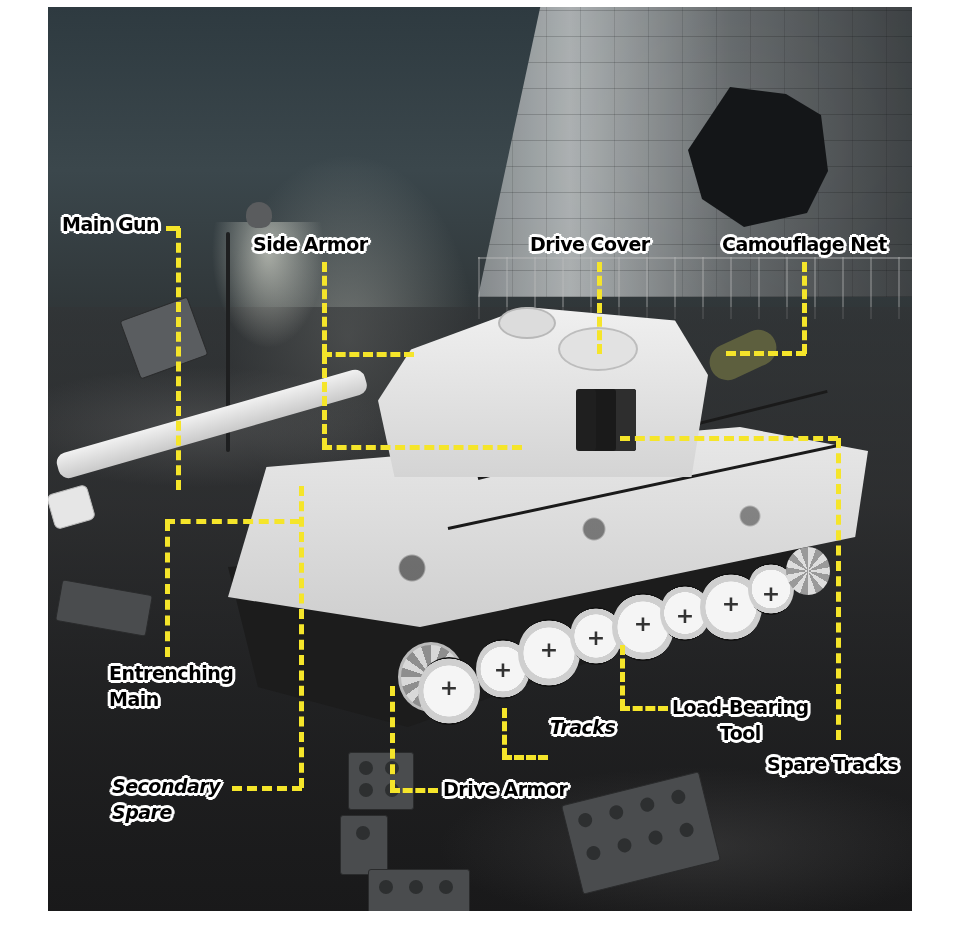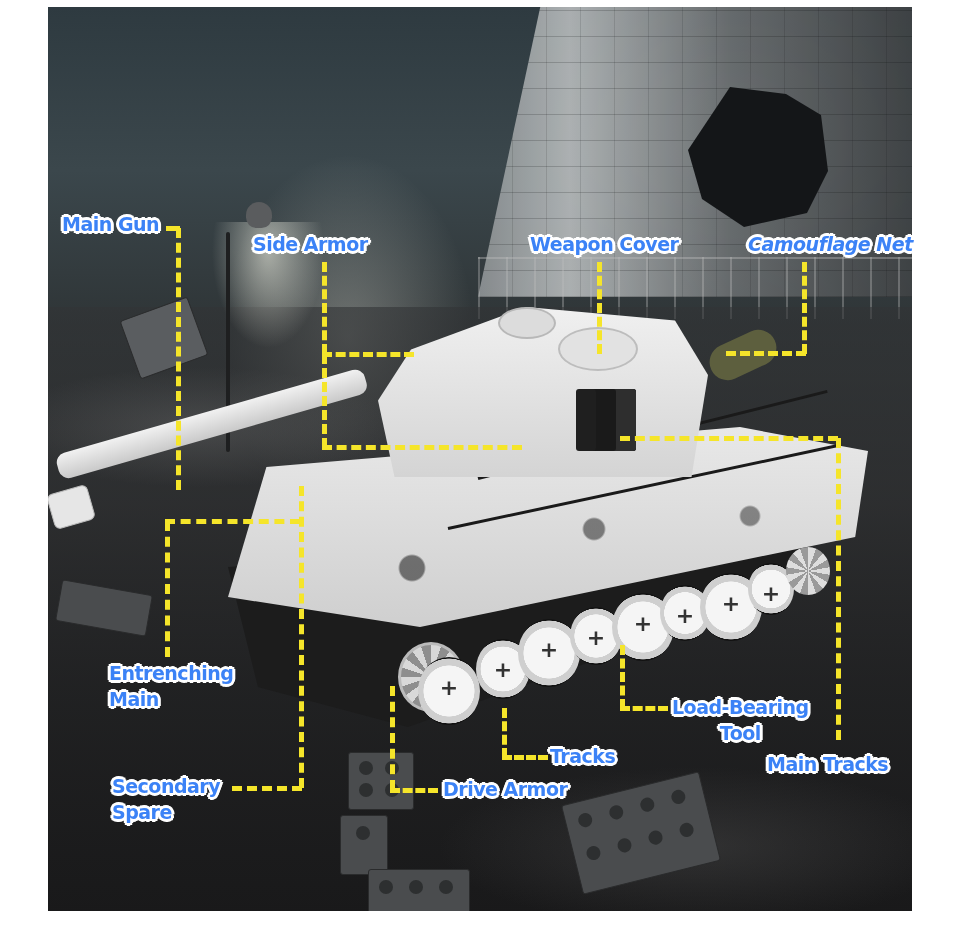--- a/index.html
+++ b/index.html
@@ -64,21 +64,21 @@
   .cable { position:absolute; left:430px; top:470px; width:360px; height:3px; background:#1a1a1a; transform:rotate(-14deg); transform-origin:left; }
   .cable2 { position:absolute; left:400px; top:520px; width:400px; height:3px; background:#1a1a1a; transform:rotate(-12deg); transform-origin:left; }
 
   
   .ln { position:absolute; }
   .v { border-left:5px dashed #f5e52a; width:0; }
   .h { border-top:5px dashed #f5e52a; height:0; }
 
   
   .label {
-    position:absolute; font-family:"DejaVu Sans", sans-serif; font-weight:bold; font-size:19px; color:#3b82f6;
+    position:absolute; font-family:"DejaVu Sans", sans-serif; font-weight:bold; font-size:19px; color:#000000;
     line-height:26px; letter-spacing:-0.5px; white-space:nowrap;
     text-shadow: 2px 0 0 #fff, -2px 0 0 #fff, 0 2px 0 #fff, 0 -2px 0 #fff, 2px 2px 0 #fff, -2px -2px 0 #fff, 2px -2px 0 #fff, -2px 2px 0 #fff, 3px 0 0 #fff, -3px 0 0 #fff, 0 3px 0 #fff, 0 -3px 0 #fff;
   }
 </style>
 </head>
 <body>
 
 <div class="photo">
   <div class="tower"></div>
   <div class="tower-hole"></div>
@@ -168,30 +168,30 @@
 <div class="ln h" style="left:502px;top:755px;width:46px;"></div>
 
 <div class="ln v" style="left:620px;top:645px;height:64px;"></div>
 <div class="ln h" style="left:620px;top:706px;width:48px;"></div>
 
 <div class="ln h" style="left:620px;top:436px;width:218px;"></div>
 <div class="ln v" style="left:836px;top:438px;height:302px;"></div>
 
 <div class="label" style="left:62px;top:211px;">Main Gun</div>
 <div class="label" style="left:253px;top:231px;">Side Armor</div>
-<div class="label" style="left:530px;top:231px;">Weapon Cover</div>
-<div class="label" style="left:748px;top:231px;font-style:italic;">Camouflage Net</div>
+<div class="label" style="left:530px;top:231px;">Drive Cover</div>
+<div class="label" style="left:722px;top:231px;">Camouflage Net</div>
 
 <div class="label" style="left:109px;top:660px;">
   <div>Entrenching</div>
   <div>Main</div>
 </div>
-<div class="label" style="left:112px;top:773px;">
+<div class="label" style="left:112px;top:773px;font-style:italic;">
   <div>Secondary</div>
   <div>Spare</div>
 </div>
 <div class="label" style="left:443px;top:776px;">Drive Armor</div>
-<div class="label" style="left:550px;top:743px;">Tracks</div>
+<div class="label" style="left:550px;top:714px;font-style:italic;">Tracks</div>
 <div class="label" style="left:672px;top:694px;text-align:center;">
   <div>Load-Bearing</div>
   <div>Tool</div>
 </div>
-<div class="label" style="left:767px;top:751px;">Main Tracks</div>
+<div class="label" style="left:767px;top:751px;">Spare Tracks</div>
 
 </body></html>

